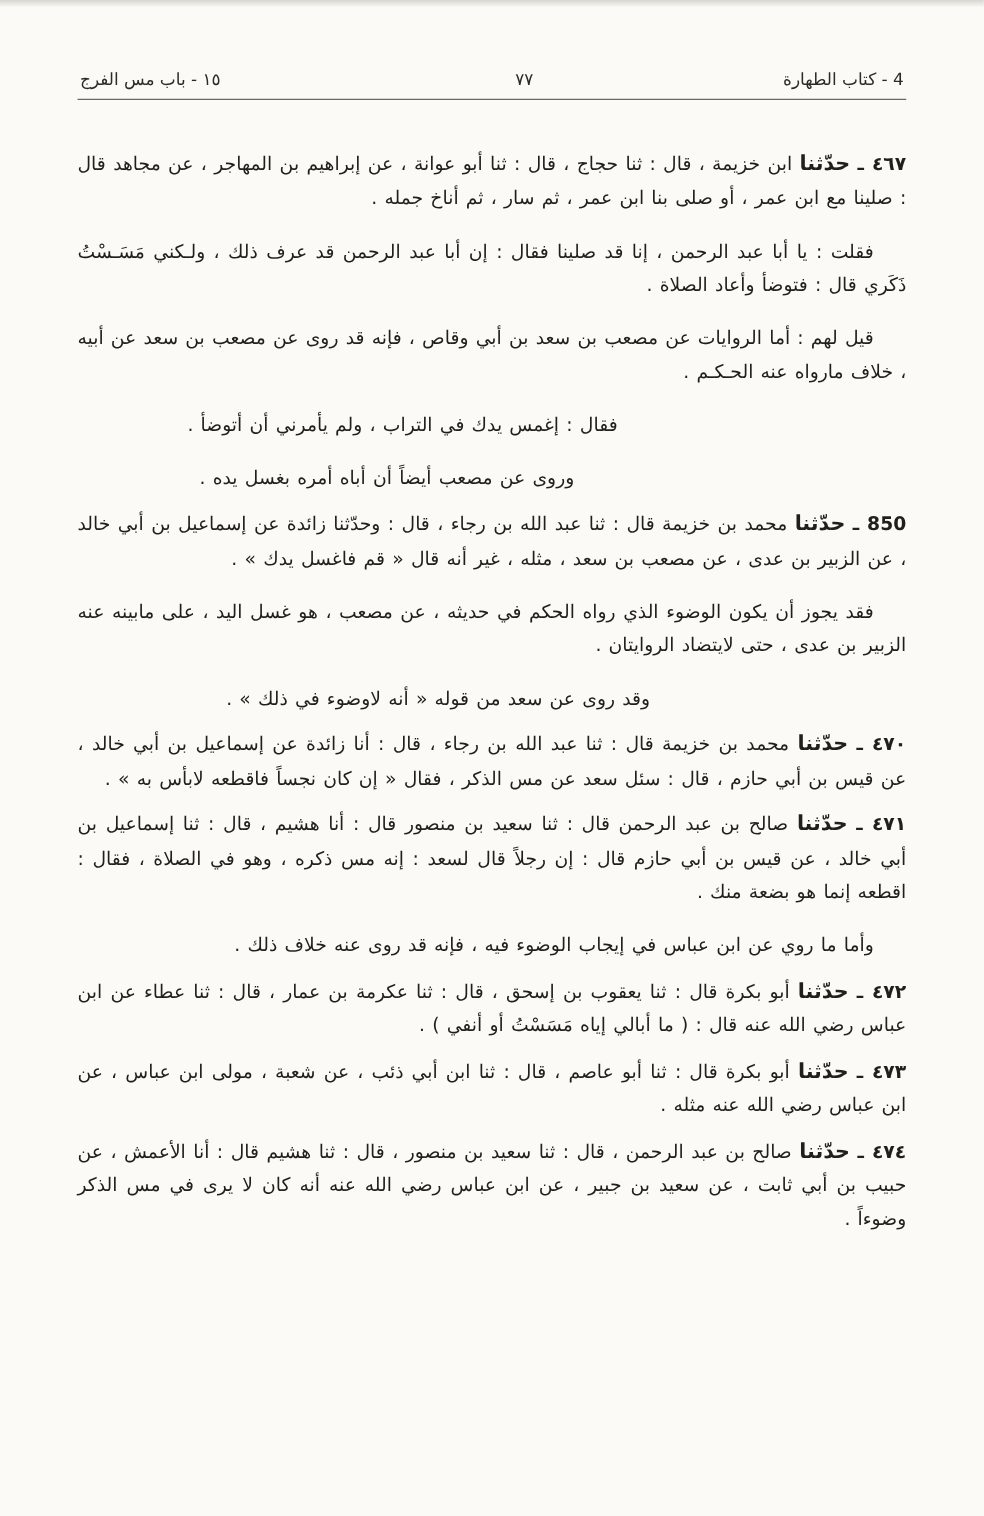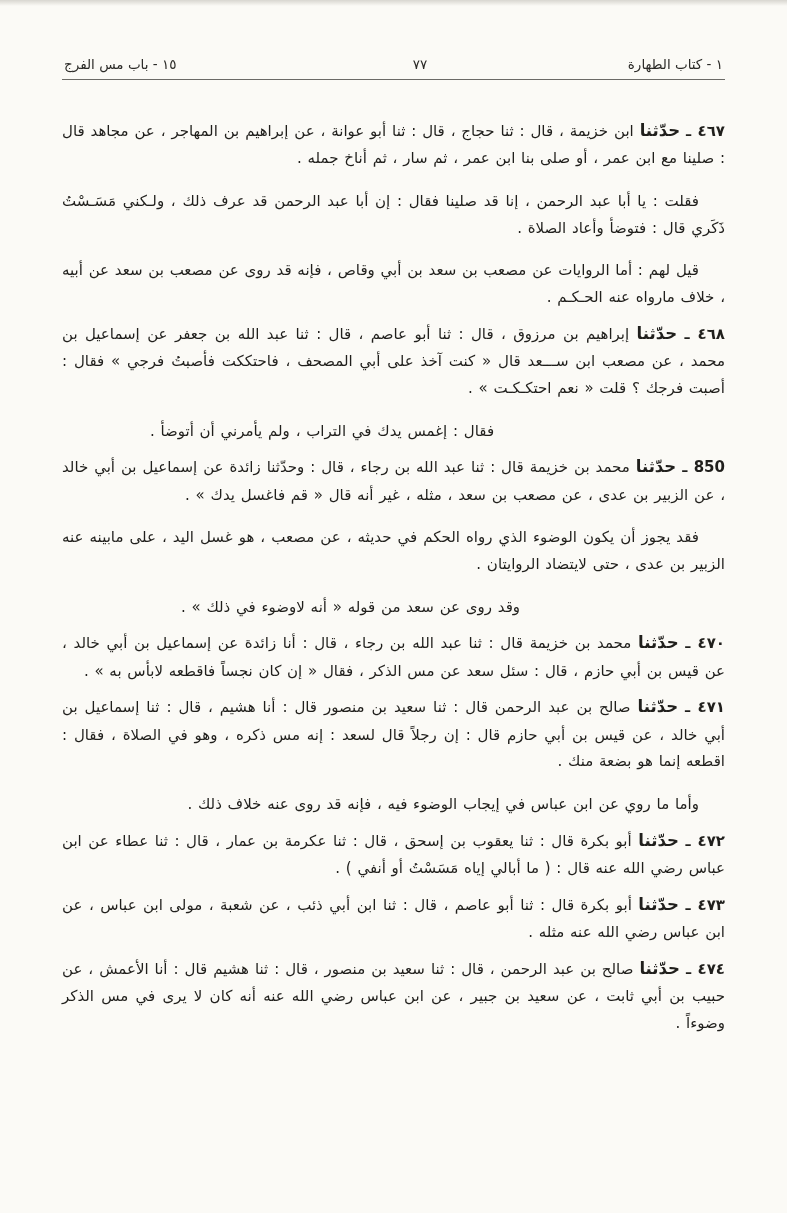--- a/index.html
+++ b/index.html
@@ -46,38 +46,38 @@
   .q3{text-indent:86px}
   .single{text-indent:58px}
 </style>
 </head>
 <body>
 
 <div class="page">
   <div class="scan-edge"></div>
 
   <header class="hdr">
-    <span>١ - كتاب الطهارة</span>
+    <span>4 - كتاب الطهارة</span>
     <span class="pg">٧٧</span>
     <span>١٥ - باب مس الفرج</span>
   </header>
   <div class="rule"></div>
 
   <main>
 
     <p class="p hadith"><span class="num">٤٦٧ ـ</span> <span class="lead">حدّثنا</span> <span class="txt">ابن خزيمة ، قال : ثنا حجاج ، قال : ثنا أبو عوانة ، عن إبراهيم بن المهاجر ، عن مجاهد قال : صلينا مع ابن عمر ، أو صلى بنا ابن عمر ، ثم سار ، ثم أناخ جمله .</span></p>
 
     <p class="p indent"><span class="txt">فقلت : يا أبا عبد الرحمن ، إنا قد صلينا فقال : إن أبا عبد الرحمن قد عرف ذلك ، ولـكني مَسَـسْتُ ذَكَري قال : فتوضأ وأعاد الصلاة .</span></p>
 
     <p class="p indent"><span class="txt">قيل لهم : أما الروايات عن مصعب بن سعد بن أبي وقاص ، فإنه قد روى عن مصعب بن سعد عن أبيه ، خلاف مارواه عنه الحـكـم .</span></p>
 
-    <p class="p hadith"><span class="num">٤٦٨ ـ</span> <span class="lead">حدّثنا</span> <span class="txt">إبراهيم بن مرزوق ، قال : ثنا أبو عاصم ، قال : ثنا عبد الله بن جعفر عن إسماعيل بن محمد ، عن مصعب ابن ســـعد قال « كنت آخذ على أبي المصحف ، فاحتككت فأصبتُ فرجي » فقال : أصبت فرجك ؟ قلت « نعم احتكـكـت » .</span></p>
 
     <p class="p quote q1"><span class="txt">فقال : إغمس يدك في التراب ، ولم يأمرني أن أتوضأ .</span></p>
 
+    <p class="p quote q2"><span class="txt">وروى عن مصعب أيضاً أن أباه أمره بغسل يده .</span></p>
 
     <p class="p hadith"><span class="num">850 ـ</span> <span class="lead">حدّثنا</span> <span class="txt">محمد بن خزيمة قال : ثنا عبد الله بن رجاء ، قال : وحدّثنا زائدة عن إسماعيل بن أبي خالد ، عن الزبير بن عدى ، عن مصعب بن سعد ، مثله ، غير أنه قال « قم فاغسل يدك » .</span></p>
 
     <p class="p indent"><span class="txt">فقد يجوز أن يكون الوضوء الذي رواه الحكم في حديثه ، عن مصعب ، هو غسل اليد ، على مابينه عنه الزبير بن عدى ، حتى لايتضاد الروايتان .</span></p>
 
     <p class="p quote q3"><span class="txt">وقد روى عن سعد من قوله « أنه لاوضوء في ذلك » .</span></p>
 
     <p class="p hadith"><span class="num">٤٧٠ ـ</span> <span class="lead">حدّثنا</span> <span class="txt">محمد بن خزيمة قال : ثنا عبد الله بن رجاء ، قال : أنا زائدة عن إسماعيل بن أبي خالد ، عن قيس بن أبي حازم ، قال : سئل سعد عن مس الذكر ، فقال « إن كان نجساً فاقطعه لابأس به » .</span></p>
 
     <p class="p hadith"><span class="num">٤٧١ ـ</span> <span class="lead">حدّثنا</span> <span class="txt">صالح بن عبد الرحمن قال : ثنا سعيد بن منصور قال : أنا هشيم ، قال : ثنا إسماعيل بن أبي خالد ، عن قيس بن أبي حازم قال : إن رجلاً قال لسعد : إنه مس ذكره ، وهو في الصلاة ، فقال : اقطعه إنما هو بضعة منك .</span></p>

